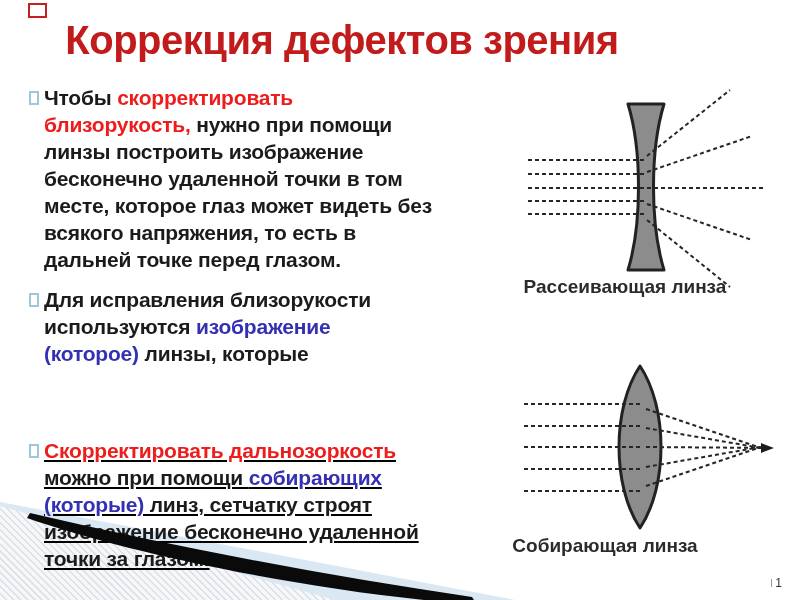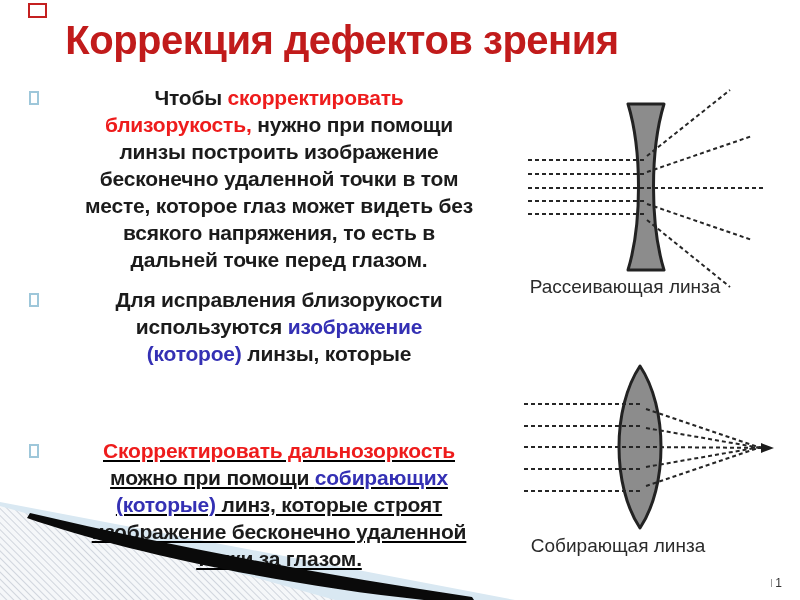--- a/index.html
+++ b/index.html
@@ -25,41 +25,40 @@
   }
   
   .bullet-item{
     position:absolute;left:28px;width:478px;z-index:1;
   }
   .bullet-item .marker{
     position:absolute;left:1px;top:7px;width:6px;height:10px;
     border:2px solid #9ec7da;background:#ffffff;display:inline-block;
   }
   .bullet-item .rich{
-    margin:0 0 0 24px;
+    margin:0 0 0 16px;
     font-size:21px;line-height:27px;font-weight:700;
     letter-spacing:-0.2px;
-    text-align:center;
   }
   .seg-k{color:#1b1b1b;}
   .seg-r{color:#ee1c1c;}
   .seg-b{color:#3430b4;}
   #item1{top:84px;}
   #item2{top:286px;}
   #item3{top:437px;text-decoration:underline;}
   
   .diagram{position:absolute;z-index:1;}
   #diagram-diverging{left:505px;top:78px;width:290px;height:225px;}
   #diagram-converging{left:505px;top:360px;width:295px;height:195px;}
   .lens-label{
     position:absolute;z-index:1;width:290px;text-align:center;
-    font-size:19px;color:#2b2b2b;font-weight:400;
+    font-size:19px;color:#2b2b2b;font-weight:700;
   }
   #label-diverging{left:480px;top:276px;}
-  #label-converging{left:473px;top:535px;}
+  #label-converging{left:460px;top:535px;}
   
   .footer{
     position:absolute;right:18px;bottom:10px;z-index:4;
     font-size:12px;color:#333;display:flex;align-items:center;gap:3px;
   }
   .footer .tick{display:inline-block;width:1px;height:8px;background:#999;}
 </style>
 </head>
 <body>
 
@@ -81,21 +80,21 @@
 <div class="bullet-item" id="item1">
   <span class="marker"></span>
   <p class="rich"><span class="seg-k">Чтобы </span><span class="seg-r">скорректировать</span><br><span class="seg-r">близорукость,</span><span class="seg-k"> нужно при помощи</span><br><span class="seg-k">линзы построить изображение</span><br><span class="seg-k">бесконечно удаленной точки в том</span><br><span class="seg-k">месте, которое глаз может видеть без</span><br><span class="seg-k">всякого напряжения, то есть в</span><br><span class="seg-k">дальней точке перед глазом.</span></p>
 </div>
 <div class="bullet-item" id="item2">
   <span class="marker"></span>
   <p class="rich"><span class="seg-k">Для исправления близорукости</span><br><span class="seg-k">используются </span><span class="seg-b">изображение</span><br><span class="seg-b">(которое)</span><span class="seg-k"> линзы, которые</span><br></p>
 </div>
 <div class="bullet-item" id="item3">
   <span class="marker"></span>
-  <p class="rich"><span class="seg-r">Скорректировать дальнозоркость</span><br><span class="seg-k">можно при помощи </span><span class="seg-b">собирающих</span><br><span class="seg-b">(которые)</span><span class="seg-k"> линз, которые строят</span><br><span class="seg-k">изображение бесконечно удаленной</span><br><span class="seg-k">точки за глазом.</span></p>
+  <p class="rich"><span class="seg-r">Скорректировать дальнозоркость</span><br><span class="seg-k">можно при помощи </span><span class="seg-b">собирающих</span><br><span class="seg-b">(которые)</span><span class="seg-k"> линз, сетчатку строят</span><br><span class="seg-k">изображение бесконечно удаленной</span><br><span class="seg-k">точки за глазом.</span></p>
 </div>
 
 <svg id="diagram-diverging" class="diagram" viewBox="0 0 290 225">
   <path d="M123,26 L159,26 C145,72 145,146 159,192 L123,192 C137,146 137,72 123,26 Z" fill="#8c8c8c" stroke="#222222" stroke-width="3" stroke-linejoin="round"></path>
   <g stroke="#262626" stroke-width="2" stroke-dasharray="4 3">
     <line x1="23" y1="82" x2="142" y2="82"></line>
     <line x1="23" y1="96" x2="142" y2="96"></line>
     <line x1="23" y1="110" x2="142" y2="110"></line>
     <line x1="23" y1="123" x2="142" y2="123"></line>
     <line x1="23" y1="136" x2="142" y2="136"></line>

